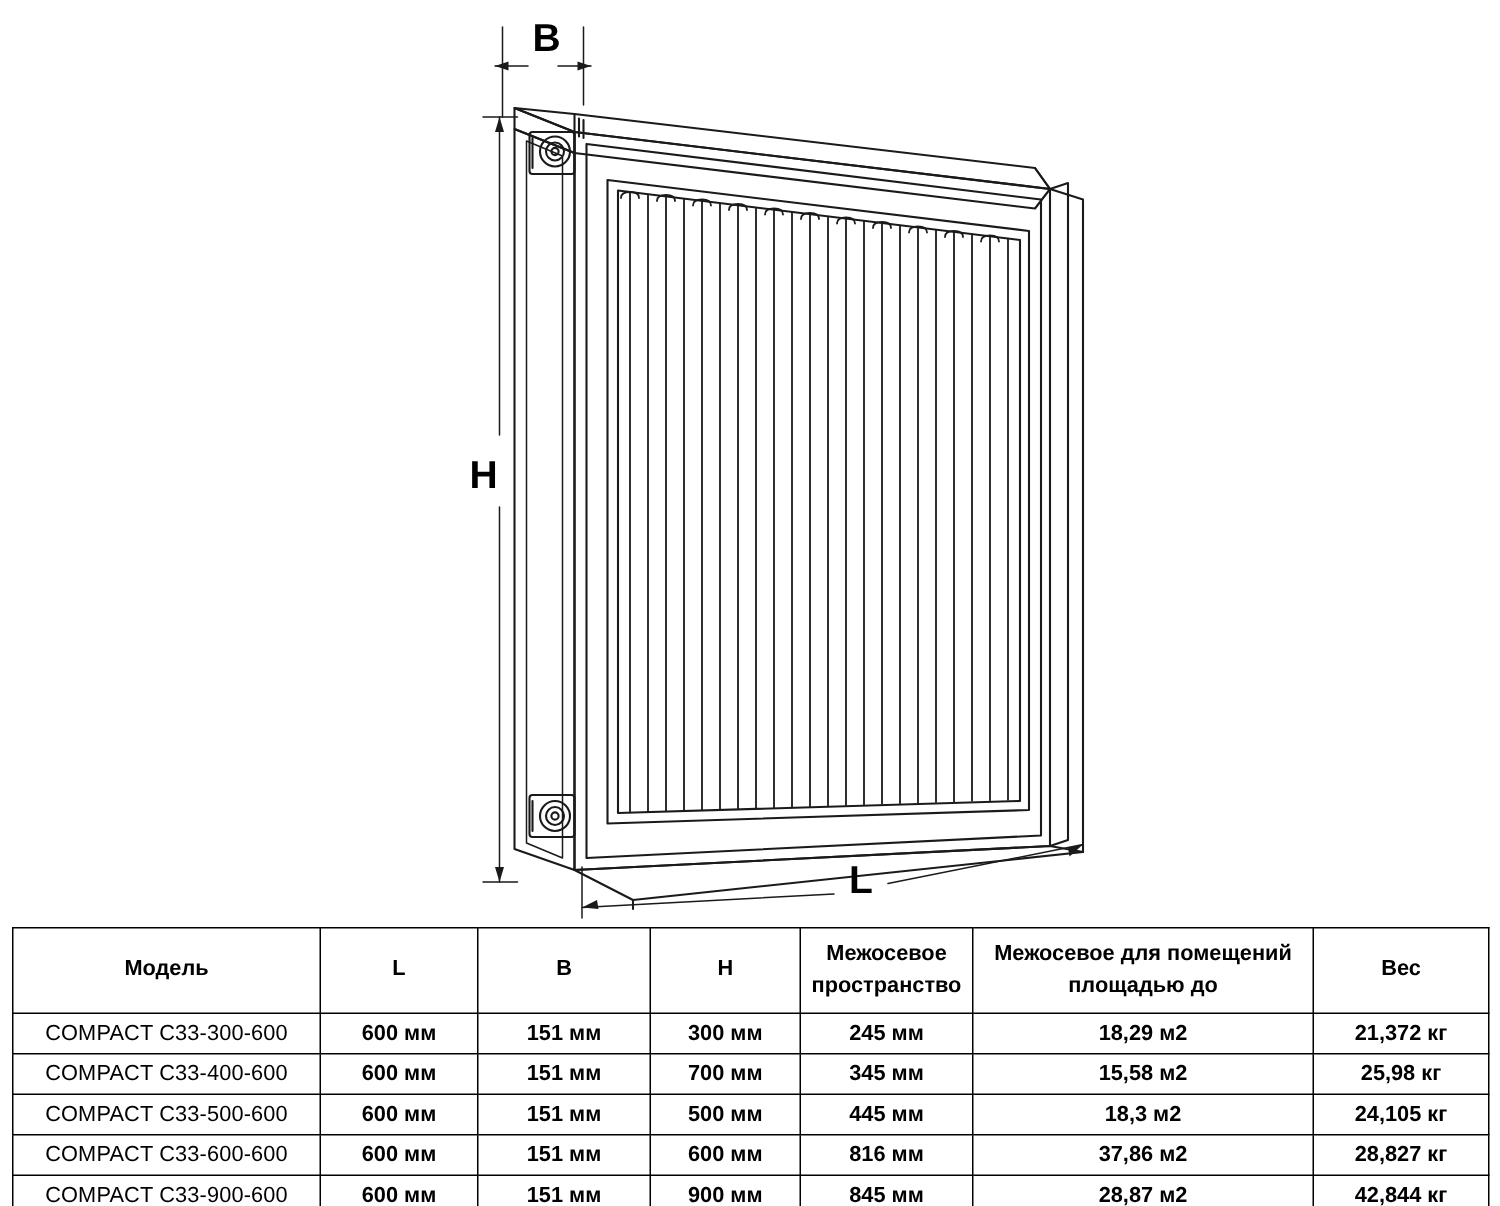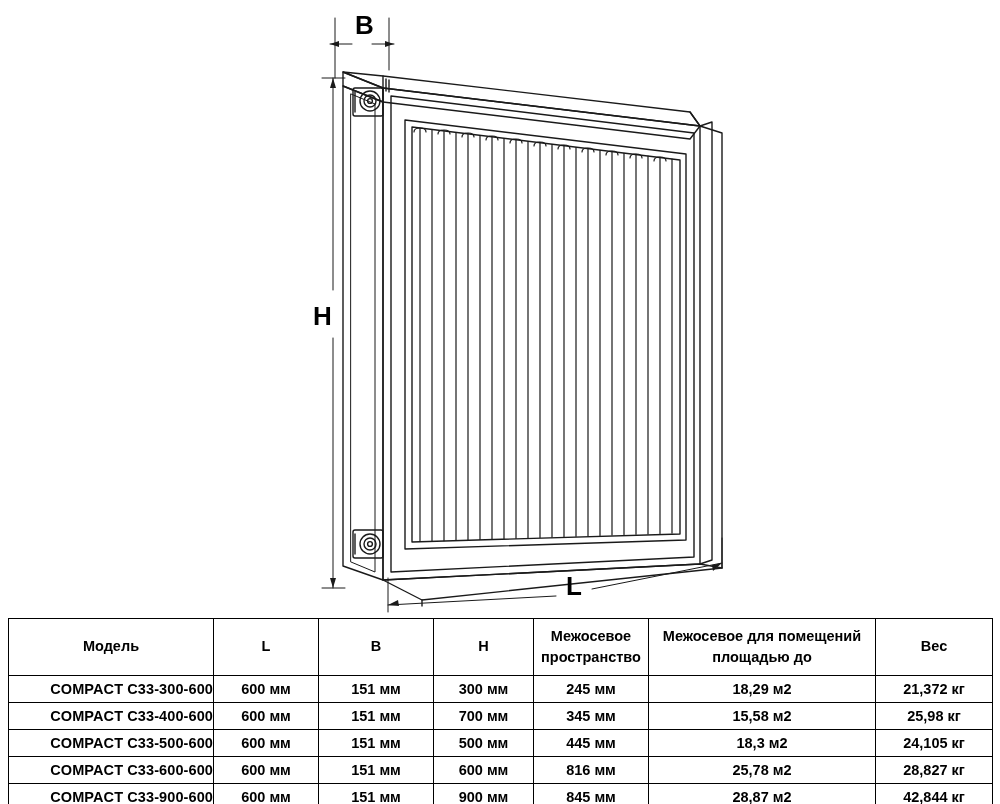--- a/index.html
+++ b/index.html
@@ -59,23 +59,22 @@
   table.spec thead th {
     height: 56px;
     font-weight: 700;
     line-height: 1.45;
   }
   table.spec tbody td {
     height: 26px;
     font-weight: 700;
   }
   table.spec tbody td.model {
-    font-weight: 700;
+    font-weight: 400;
     letter-spacing: 0.1px;
-    text-align: right;
   }
   col.c-model { width: 205px; }
   col.c-l     { width: 105px; }
   col.c-b     { width: 115px; }
   col.c-h     { width: 100px; }
   col.c-axis  { width: 115px; }
   col.c-area  { width: 227px; }
   col.c-weight{ width: 117px; }
 
   .hdr-two-line span { display: block; }
@@ -255,21 +254,21 @@
         <td>445 мм</td>
         <td>18,3 м2</td>
         <td>24,105 кг</td>
       </tr>
       <tr>
         <td class="model">COMPACT C33-600-600</td>
         <td>600 мм</td>
         <td>151 мм</td>
         <td>600 мм</td>
         <td>816 мм</td>
-        <td>25,78 м2</td>
+        <td>37,86 м2</td>
         <td>28,827 кг</td>
       </tr>
       <tr>
         <td class="model">COMPACT C33-900-600</td>
         <td>600 мм</td>
         <td>151 мм</td>
         <td>900 мм</td>
         <td>845 мм</td>
         <td>28,87 м2</td>
         <td>42,844 кг</td>

